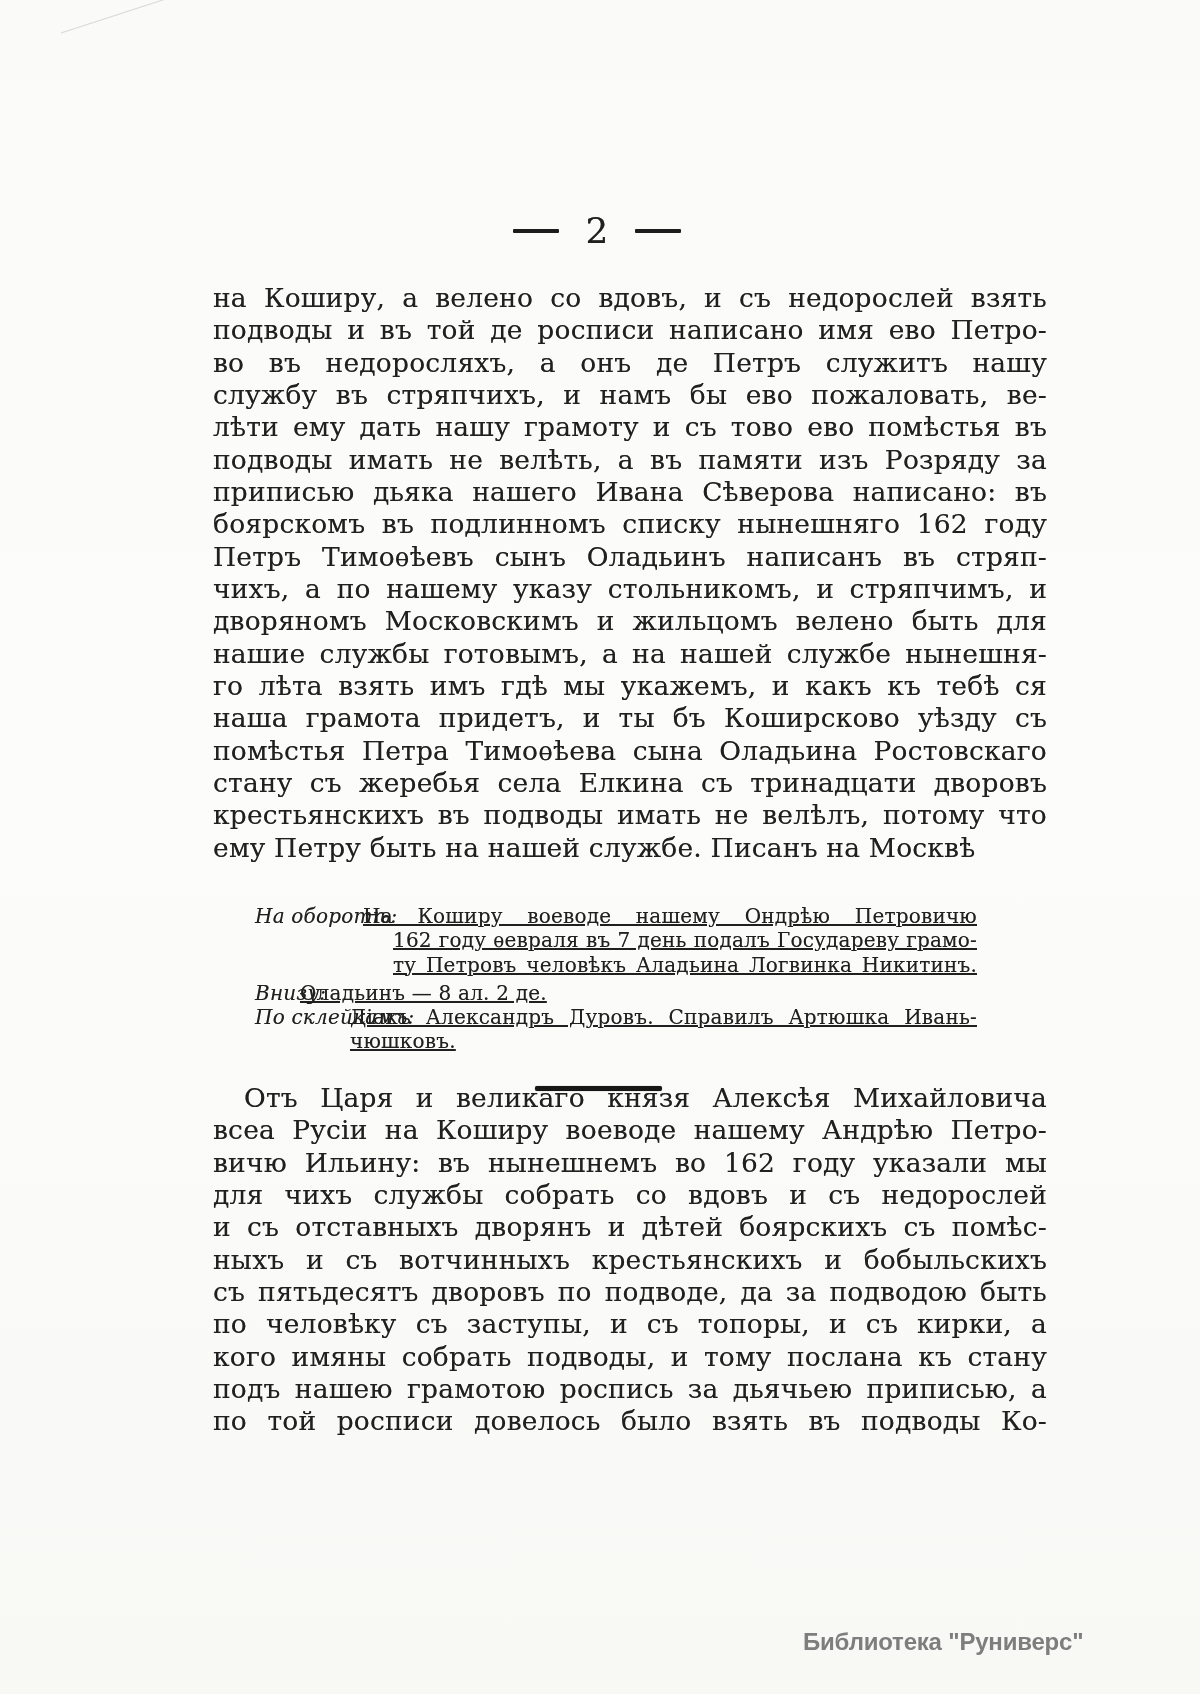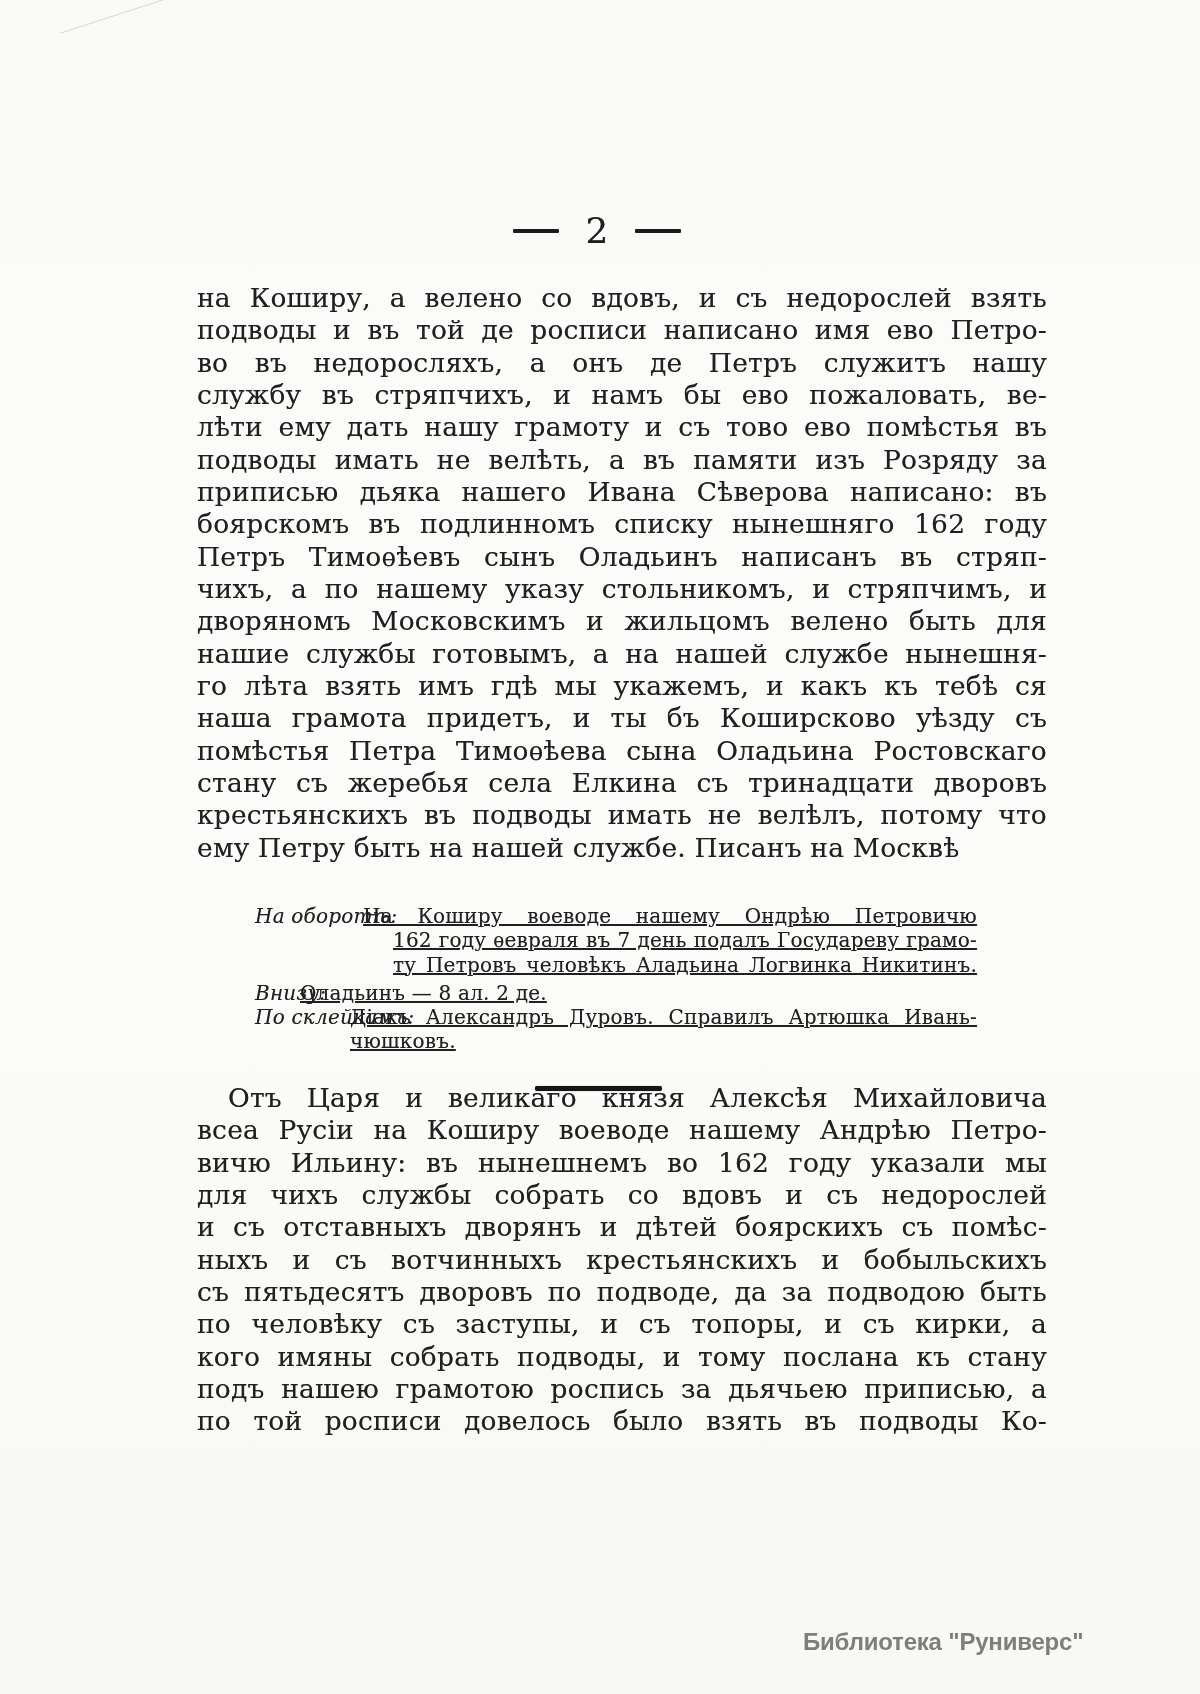--- a/index.html
+++ b/index.html
@@ -20,21 +20,21 @@
   .pn-dash{display:inline-block;width:46px;height:4px;background:#1c1c1c;border-radius:1px;}
   .pn-num{line-height:1;text-shadow:0 0 .6px rgba(0,0,0,.5);}
   
   .body-text{
     position:absolute;left:197px;width:850px;
     font-size:26.5px;line-height:32.33px;letter-spacing:.2px;
     text-shadow:0 0 .6px rgba(0,0,0,.45);
   }
   .para1{top:282px;}
   .para2{top:1082px;}
-  .text-line{text-align:justify;text-align-last:justify;height:32.33px;overflow:hidden;}
+  .text-line{text-align:justify;text-align-last:justify;height:32.33px;overflow:hidden;margin-left:16px;}
   .para1 .text-line:last-child{text-align-last:left;}
   .para2 .text-line:first-child{text-indent:31px;}
   
   .annotations{
     position:absolute;top:904px;left:197px;width:850px;
     font-size:20px;line-height:24.3px;letter-spacing:.2px;
     text-shadow:0 0 .5px rgba(0,0,0,.4);
     text-decoration:underline;
   }
   .annotation{position:relative;}

